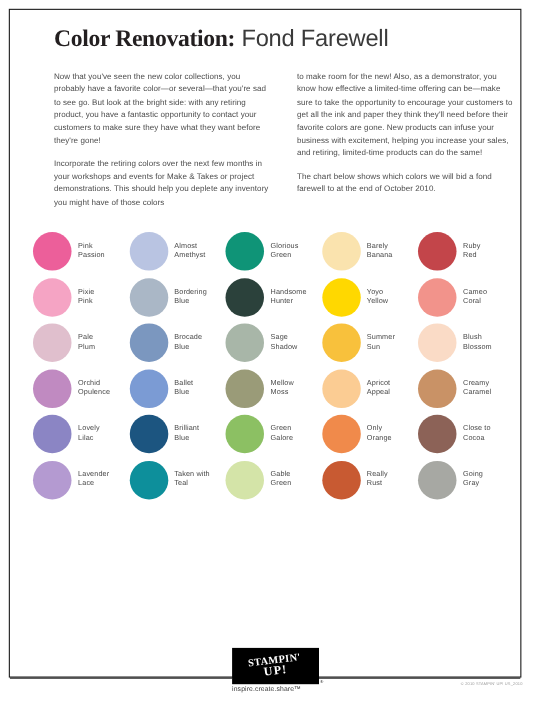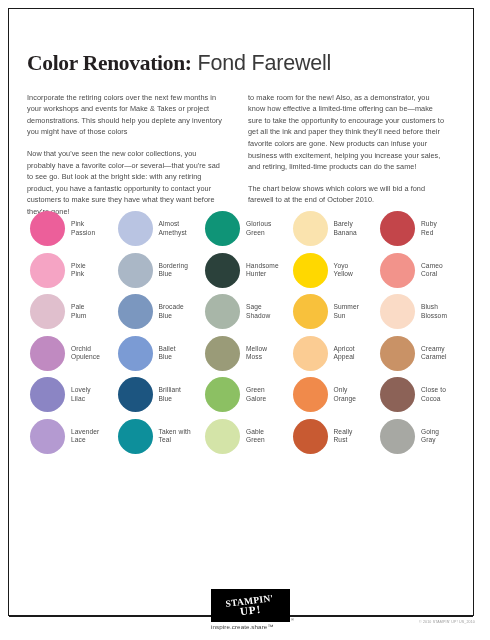--- a/index.html
+++ b/index.html
@@ -30,24 +30,23 @@
     top: 8px;
     width: 466px;
     height: 608px;
     box-sizing: border-box;
     border: 1px solid #1a1a1a;
     pointer-events: none;
   }
 
   .content {
     position: absolute;
-    left: 27px;
+    left: 49px;
     top: 24px;
     width: 440px;
-    margin-top: 28px;
   }
 
   
   .title {
     font-size: 21.5px;
     line-height: 1.1;
     letter-spacing: -0.2px;
     white-space: nowrap;
     margin: 0 0 16px 0;
   }
@@ -197,22 +196,22 @@
 
   <div class="content">
 
     <h1 class="title">
       <span class="t-bold">Color Renovation:</span>
       <span class="t-light">Fond Farewell</span>
     </h1>
 
     <div class="columns">
       <div class="col">
+        <p class="para">Now that you've seen the new color collections, you probably have a favorite color—or several—that you're sad to see go. But look at the bright side: with any retiring product, you have a fantastic opportunity to contact your customers to make sure they have what they want before they're gone!</p>
         <p class="para">Incorporate the retiring colors over the next few months in your workshops and events for Make &amp; Takes or project demonstrations. This should help you deplete any inventory you might have of those colors</p>
-        <p class="para">Now that you've seen the new color collections, you probably have a favorite color—or several—that you're sad to see go. But look at the bright side: with any retiring product, you have a fantastic opportunity to contact your customers to make sure they have what they want before they're gone!</p>
       </div>
       <div class="col">
         <p class="para">to make room for the new! Also, as a demonstrator, you know how effective a limited-time offering can be—make sure to take the opportunity to encourage your customers to get all the ink and paper they think they'll need before their favorite colors are gone. New products can infuse your business with excitement, helping you increase your sales, and retiring, limited-time products can do the same!</p>
         <p class="para">The chart below shows which colors we will bid a fond farewell to at the end of October 2010.</p>
       </div>
     </div>
 
   </div>
 
   <div class="swatch-grid">

